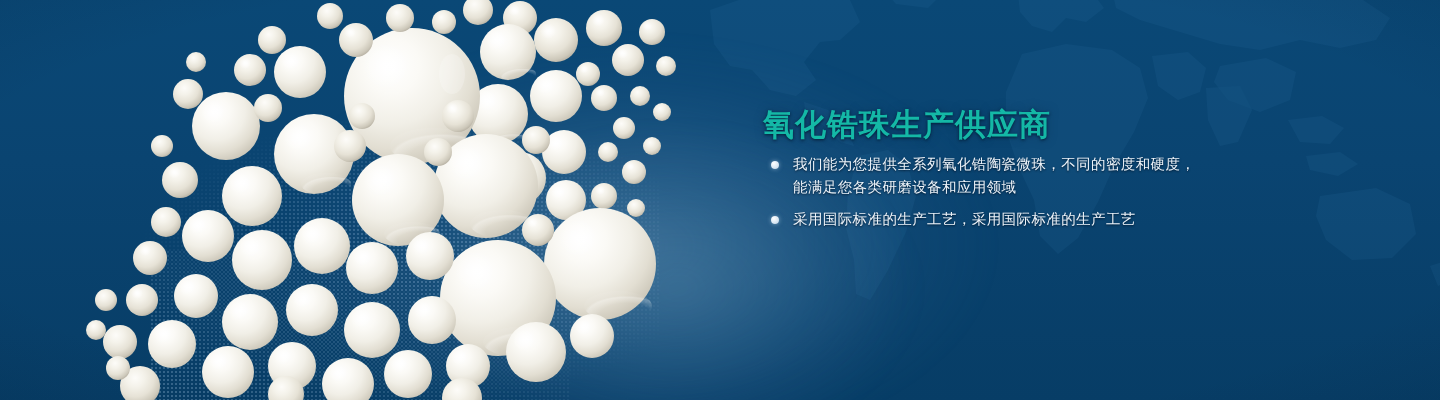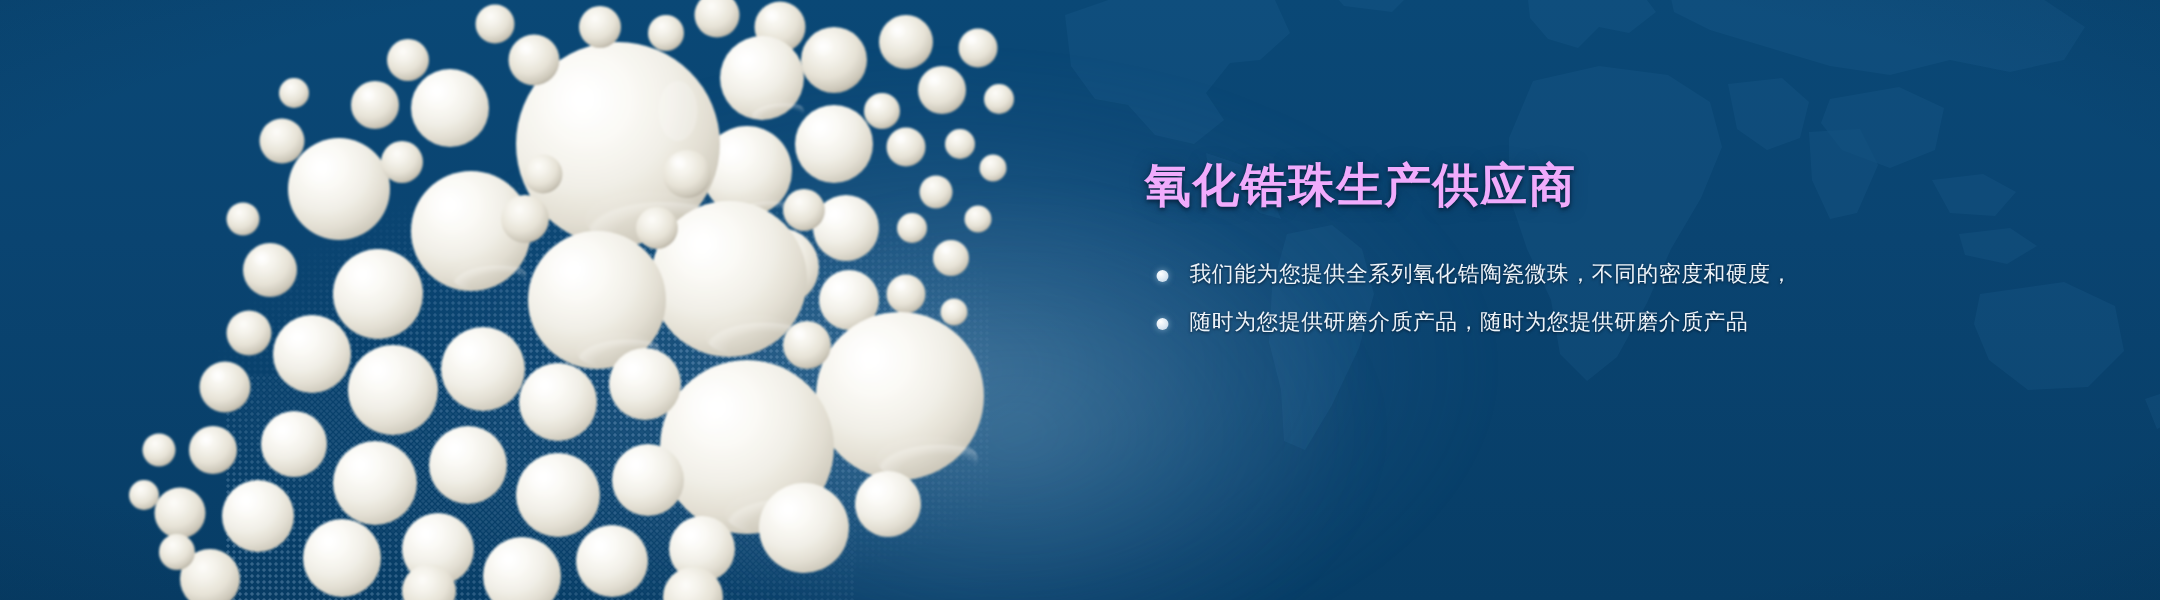--- a/index.html
+++ b/index.html
@@ -107,28 +107,28 @@
   .copy {
     position:absolute;
     left:763px; top:104px;
     width:450px;
   }
 
   .headline {
     font-size:31px;
     line-height:40px;
     font-weight:700;
-    color:#f0abfc;
+    color:#14b8a6;
     letter-spacing:1px;
     text-shadow:0 1px 3px rgba(0,18,38,0.75), 0 0 10px rgba(10,50,85,0.6);
     white-space:nowrap;
   }
 
   .bullets {
-    margin-top:28px;
+    margin-top:9px;
     list-style:none;
   }
 
   .bullet-row {
     position:relative;
     padding-left:30px;
     margin-bottom:9px;
     font-size:14.5px;
     line-height:23px;
     color:#eef4fa;
@@ -434,24 +434,25 @@
 
   <div class="copy">
 
     <div class="headline">氧化锆珠生产供应商</div>
 
     <ul class="bullets">
 
       <li class="bullet-row">
         <span class="bullet-dot"></span>
         <span class="bullet-text">我们能为您提供全系列氧化锆陶瓷微珠，不同的密度和硬度，</span>
+        <span class="bullet-line2">能满足您各类研磨设备和应用领域</span>
       </li>
 
 
       <li class="bullet-row">
         <span class="bullet-dot"></span>
-        <span class="bullet-text">随时为您提供研磨介质产品，随时为您提供研磨介质产品</span>
+        <span class="bullet-text">采用国际标准的生产工艺，采用国际标准的生产工艺</span>
       </li>
 
     </ul>
   </div>
 
 </div>
 
 </body></html>

